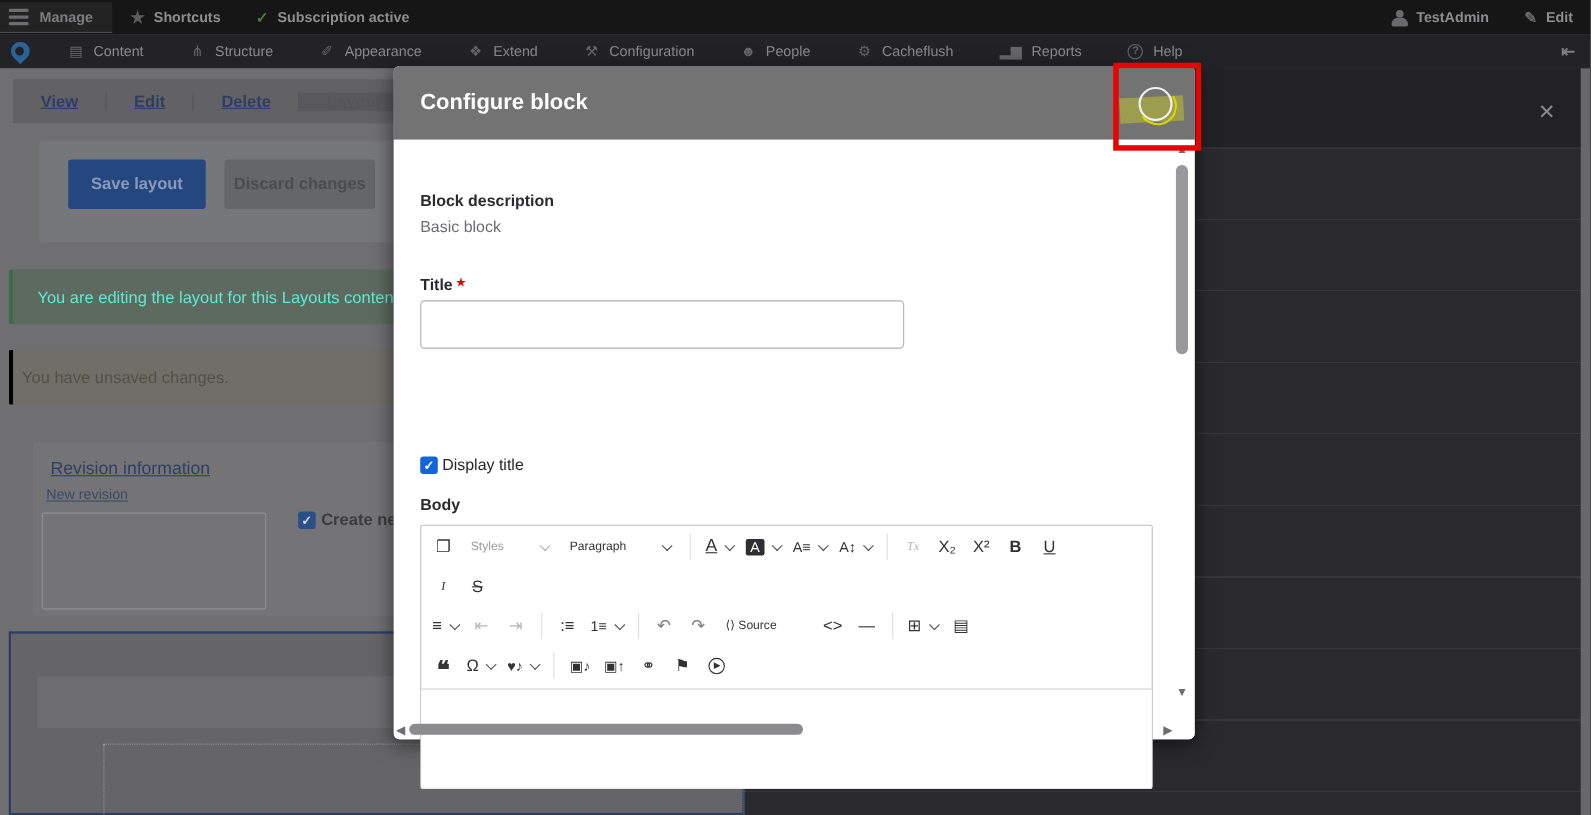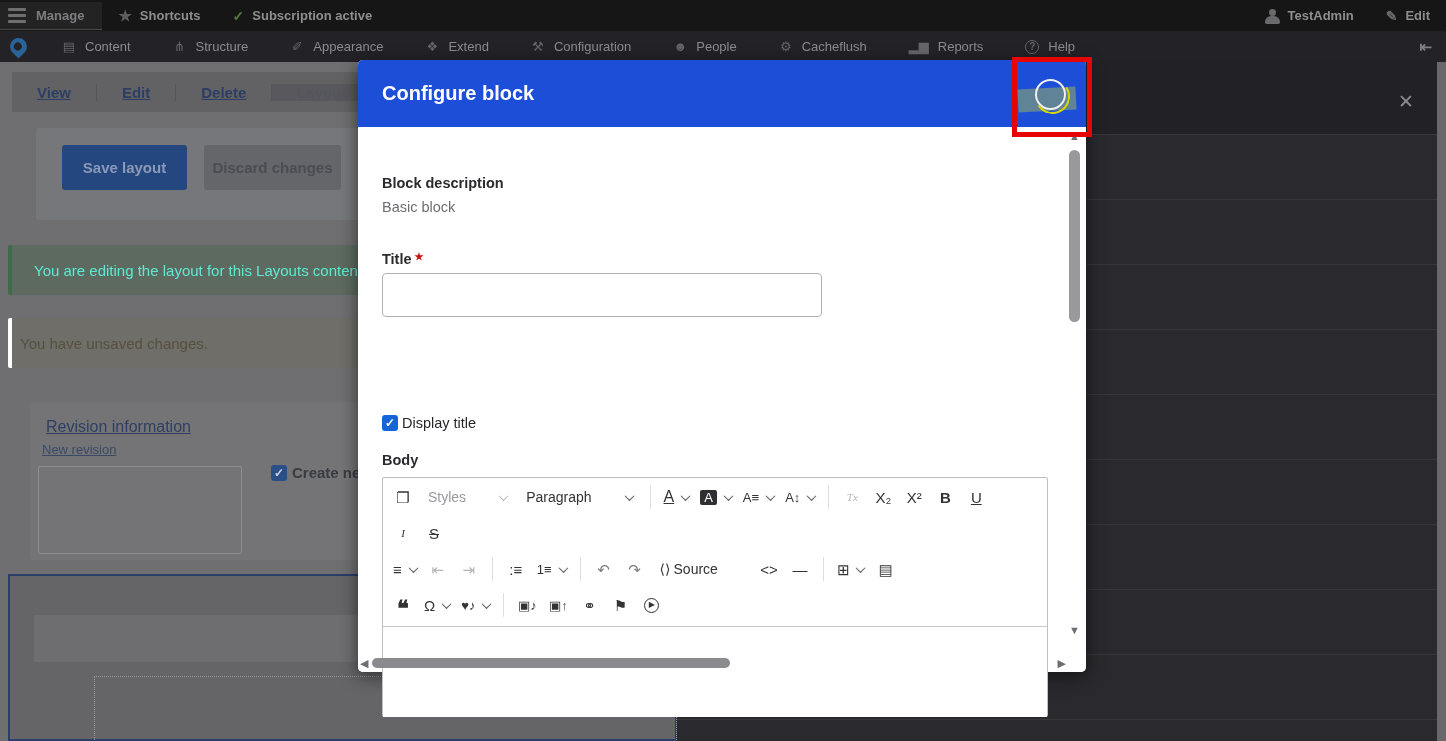--- a/index.html
+++ b/index.html
@@ -38,21 +38,21 @@
   .tab.link .tab-label{color:#2c3e63;text-decoration:underline;}
   .tab.active{background:#59595d;}
   .tab.active .tab-label{color:#55565c;text-decoration:underline;}
 
   .card1{position:absolute;left:36px;top:66px;width:616px;height:92px;background:#76777a;border-radius:3px;}
   .btn-save{position:absolute;left:26px;top:17px;width:125px;height:45px;background:#25477f;color:#8b9ab8;font-size:15px;font-weight:700;border:none;border-radius:3px;cursor:pointer;}
   .btn-discard{position:absolute;left:168px;top:17px;width:137px;height:45px;background:#65666a;color:#4b4c52;font-size:15px;font-weight:700;border:none;border-radius:3px;cursor:pointer;}
 
   .msg{position:absolute;left:8px;width:669px;height:50px;display:flex;align-items:center;padding-left:22px;font-size:15px;border-radius:2px;}
   .msg.status{top:183px;background:#5c6a5f;border-left:4px solid #3f6b4a;color:#5eead4;}
-  .msg.warning{top:256px;background:#6f6e68;border-left:4px solid #ffffff;color:#55503f;padding-left:8px;}
+  .msg.warning{top:256px;background:#6f6e68;border-left:4px solid #000000;color:#55503f;padding-left:8px;}
 
   .card2{position:absolute;left:30px;top:340px;width:628px;height:158px;background:#747477;border-radius:3px;}
   .rev-link{position:absolute;left:16px;top:16px;font-size:16px;color:#2f3f63;text-decoration:underline;cursor:pointer;}
   .rev-sub{position:absolute;left:12px;top:40px;font-size:13px;color:#3a4a66;text-decoration:underline;cursor:pointer;}
   .rev-box{position:absolute;left:8px;top:64px;width:204px;height:88px;border:1px solid #8f8f92;border-radius:2px;}
   .cbx{display:inline-flex;width:16px;height:16px;border-radius:3px;align-items:center;justify-content:center;color:#cfd6e4;font-size:12px;font-weight:900;}
   .cbx.dim{background:#2a4f86;}
   .cbx.bright{background:#1565d8;color:#fff;}
   .createnew{position:absolute;left:241px;top:62px;display:flex;align-items:center;gap:5px;font-size:15px;color:#3a3b40;font-weight:600;}
 
@@ -66,41 +66,41 @@
 
   
   .offcanvas{position:absolute;left:677px;top:62px;width:769px;height:679px;background:#28282c;z-index:2;}
   .oc-head{position:absolute;left:0;top:0;width:100%;height:73px;background:#222226;border-bottom:1px solid #38383c;}
   .oc-close{position:absolute;right:32px;top:28px;color:#8a8a8e;font-size:19px;cursor:pointer;}
   .oc-rows{position:absolute;left:0;top:73px;width:100%;height:606px;background:repeating-linear-gradient(180deg,#2a2a2e 0px,#2a2a2e 64px,#37373b 64px,#37373b 65px);}
   .oc-strip{position:absolute;right:0;top:0;width:9px;height:679px;background:#68686b;}
 
   
   .modal{position:absolute;left:358px;top:60px;width:728px;height:612px;background:#fff;border-radius:5px;box-shadow:0 4px 18px rgba(0,0,0,.55);z-index:30;}
-  .m-head{position:absolute;left:0;top:0;width:100%;height:67px;background:#1d4ed8;border-radius:5px 5px 0 0;display:flex;align-items:center;padding:0 24px;}
+  .m-head{position:absolute;left:0;top:0;width:100%;height:67px;background:#737373;border-radius:5px 5px 0 0;display:flex;align-items:center;padding:0 24px;}
   .m-title{color:#fff;font-size:20px;font-weight:700;}
   .m-body{position:absolute;left:0;top:67px;width:100%;height:545px;border-radius:0 0 5px 5px;background:#fff;}
 
   .f-label{position:absolute;left:24px;font-size:14.5px;font-weight:700;color:#2b2b2e;}
   .f-value{position:absolute;left:24px;font-size:14.5px;color:#6e6e72;}
   .req-star{color:#d40b0b;font-size:10px;vertical-align:4px;margin-left:3px;}
   .title-input{position:absolute;left:24px;top:146px;width:440px;height:44px;border:1px solid #aeb1b6;border-radius:4px;font-size:14px;padding:0 10px;color:#222;}
   .disp-title{position:absolute;left:24px;top:288px;display:flex;align-items:center;gap:4px;font-size:14.5px;color:#26262a;}
 
   .editor{position:absolute;left:24px;top:350px;width:666px;height:240px;border:1px solid #bfbfbf;border-radius:2px;background:#fff;}
   .tb-wrap{border-bottom:1px solid #c9c9c9;padding:1px 4px 3px;}
   .tb-row{display:flex;align-items:center;gap:7px;min-height:36px;padding:0 4px;flex-wrap:nowrap;}
   .tb-item{height:28px;min-width:24px;display:flex;align-items:center;justify-content:center;gap:3px;color:#333;font-size:15px;border-radius:3px;padding:0 2px;cursor:pointer;}
   .tb-item .glyph{line-height:1;}
   .tb-item.sep{min-width:0;width:1px;height:24px;background:#dcdcdc;padding:0;margin:0 4px;cursor:default;}
   .haschev::after{content:"";width:6px;height:6px;border-right:1.7px solid #555;border-bottom:1.7px solid #555;transform:rotate(45deg) translate(-1px,-1px);margin-left:5px;}
   .dis{color:#b5b5b8;}
   .dis.haschev::after{border-color:#b5b5b8;}
   .soft{color:#7a7a7e;}
-  .dd{font-size:14px;color:#333;padding:0 6px;}
+  .dd{font-size:11px;color:#333;padding:0 6px;}
   .dd .lbl{margin-right:26px;}
   .dd.dis .lbl{color:#9a9a9e;}
   .ucolor .glyph{text-decoration:underline;font-size:16px;}
   .boxed .glyph{background:#2f2f33;color:#fff;padding:1px 4px;border-radius:2px;font-size:13px;}
   .bold .glyph{font-weight:900;}
   .und .glyph{text-decoration:underline;}
   .ital .glyph{font-style:italic;font-family:"Liberation Serif",serif;font-size:11px;}
   .strike .glyph{text-decoration:line-through;}
   .bigq .glyph{font-size:22px;font-weight:900;line-height:0.4;margin-top:8px;}
   .play .glyph{border:1.6px solid #2f2f33;border-radius:50%;width:15px;height:15px;display:flex;align-items:center;justify-content:center;font-size:8px;padding-left:1px;}

